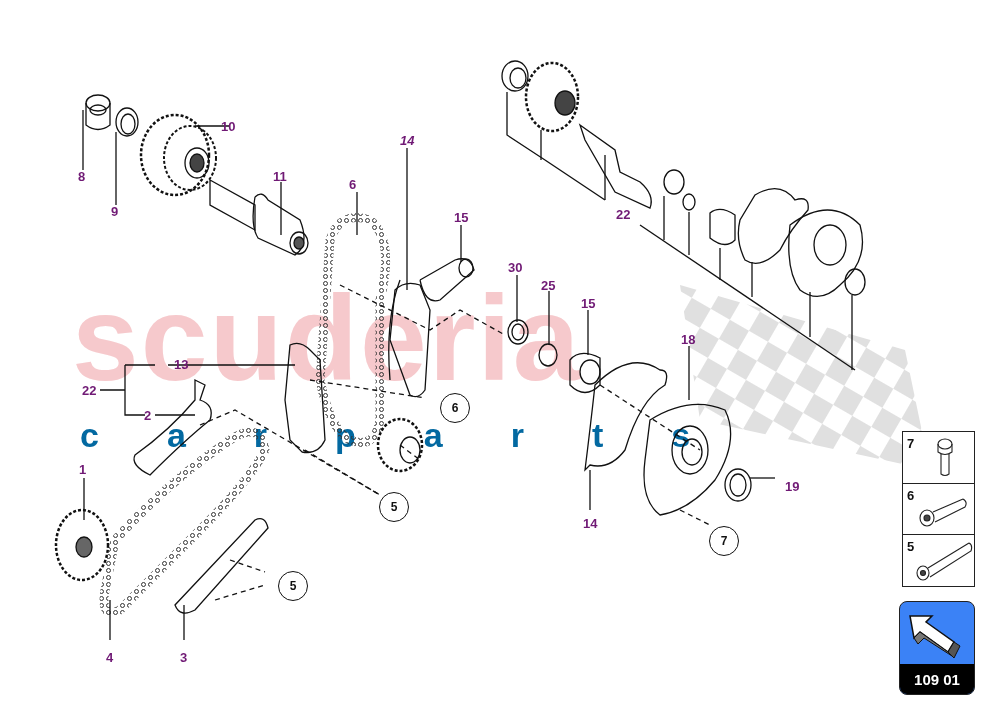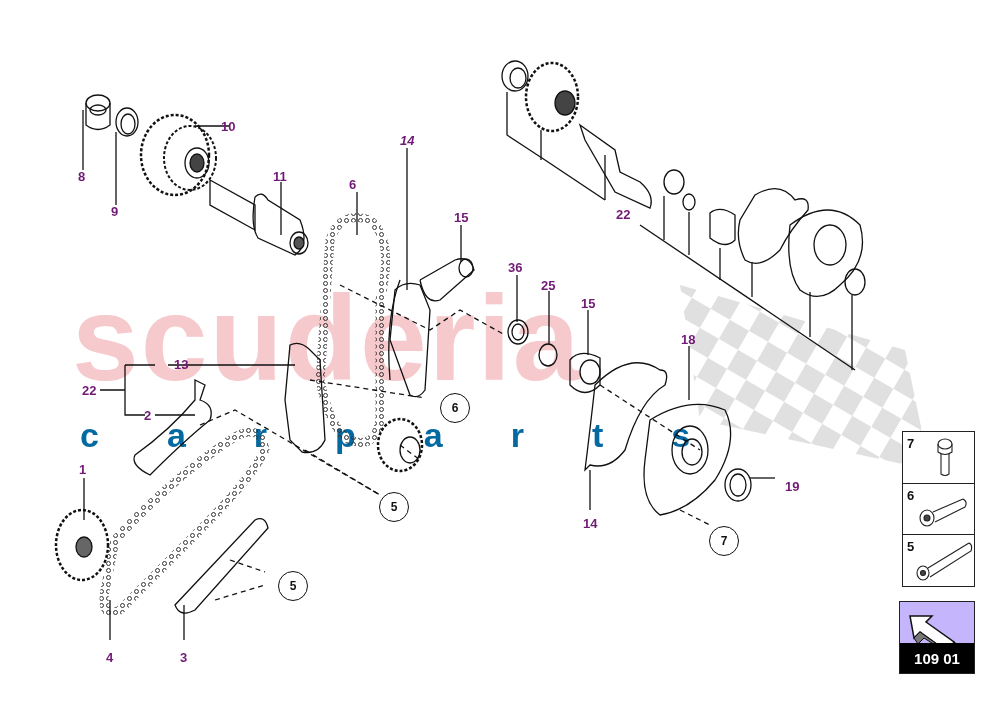--- a/index.html
+++ b/index.html
@@ -5,21 +5,21 @@
   html, body { margin:0; padding:0; background:#ffffff; }
   body { width:1000px; height:727px; position:relative; overflow:hidden; font-family:"Liberation Sans", sans-serif; }
   #canvas { position:absolute; left:0; top:0; width:1000px; height:727px; }
   .wm-main { position:absolute; left:72px; top:278px; font-family:"Liberation Sans", sans-serif; font-weight:bold; font-size:120px; color:#f6c9cc; letter-spacing:2px; line-height:1; }
   .wm-sub { position:absolute; left:80px; top:418px; font-family:"Liberation Sans", sans-serif; font-weight:bold; font-size:34px; color:#0369a1; letter-spacing:68px; line-height:1; }
   .callout { position:absolute; font-weight:bold; font-size:13px; color:#701a75; line-height:1; }
   .circle-callout { position:absolute; width:30px; height:30px; border:1.6px solid #111; border-radius:50%; background:#fff; display:flex; align-items:center; justify-content:center; font-weight:bold; font-size:12px; color:#111; box-sizing:border-box; }
   .legend-box { position:absolute; left:902px; top:431px; width:73px; height:156px; border:1.5px solid #222; background:#fff; box-sizing:border-box; }
   .legend-cell { position:absolute; left:0; width:100%; border-bottom:1.5px solid #222; box-sizing:border-box; }
   .legend-num { position:absolute; left:4px; top:4px; font-weight:bold; font-size:13px; color:#111; }
-  .nav-box { position:absolute; left:899px; top:601px; width:76px; height:73px; border:1.5px solid #222; border-radius:0; background:#c4b5fd; overflow:hidden; box-sizing:border-box; }
+  .nav-box { position:absolute; left:899px; top:601px; width:76px; height:94px; border:1.5px solid #222; border-radius:8px; background:#3b82f6; overflow:hidden; box-sizing:border-box; }
   .nav-label { position:absolute; left:0; bottom:0; width:100%; height:30px; background:#000; color:#fff; font-weight:bold; font-size:15px; display:flex; align-items:center; justify-content:center; }
 </style>
 </head>
 <body>
 
 <div id="canvas">
 
   <div class="wm-main">scuderia</div>
   <div class="wm-sub">carparts</div>
 
@@ -198,21 +198,21 @@
   <span class="callout" style="left:273px;top:170px;">11</span>
   <span class="callout" style="left:349px;top:178px;">6</span>
   <span class="callout" style="left:400px;top:134px;font-style:italic;">14</span>
   <span class="callout" style="left:454px;top:211px;">15</span>
   <span class="callout" style="left:132px;top:358px;margin-left:42px;">13</span>
   <span class="callout" style="left:82px;top:384px;">22</span>
   <span class="callout" style="left:144px;top:409px;">2</span>
   <span class="callout" style="left:79px;top:463px;">1</span>
   <span class="callout" style="left:106px;top:651px;">4</span>
   <span class="callout" style="left:180px;top:651px;">3</span>
-  <span class="callout" style="left:508px;top:261px;">36</span>
+  <span class="callout" style="left:508px;top:261px;">30</span>
   <span class="callout" style="left:541px;top:279px;">25</span>
   <span class="callout" style="left:581px;top:297px;">15</span>
   <span class="callout" style="left:616px;top:208px;">22</span>
   <span class="callout" style="left:681px;top:333px;text-align:right;">18</span>
   <span class="callout" style="left:785px;top:472px;margin-top:8px;">19</span>
   <span class="callout" style="left:583px;top:517px;">14</span>
 
   <div class="circle-callout" style="left:440px;top:393px;">6</div>
   <div class="circle-callout" style="left:379px;top:492px;">5</div>
   <div class="circle-callout" style="left:278px;top:571px;">5</div>

